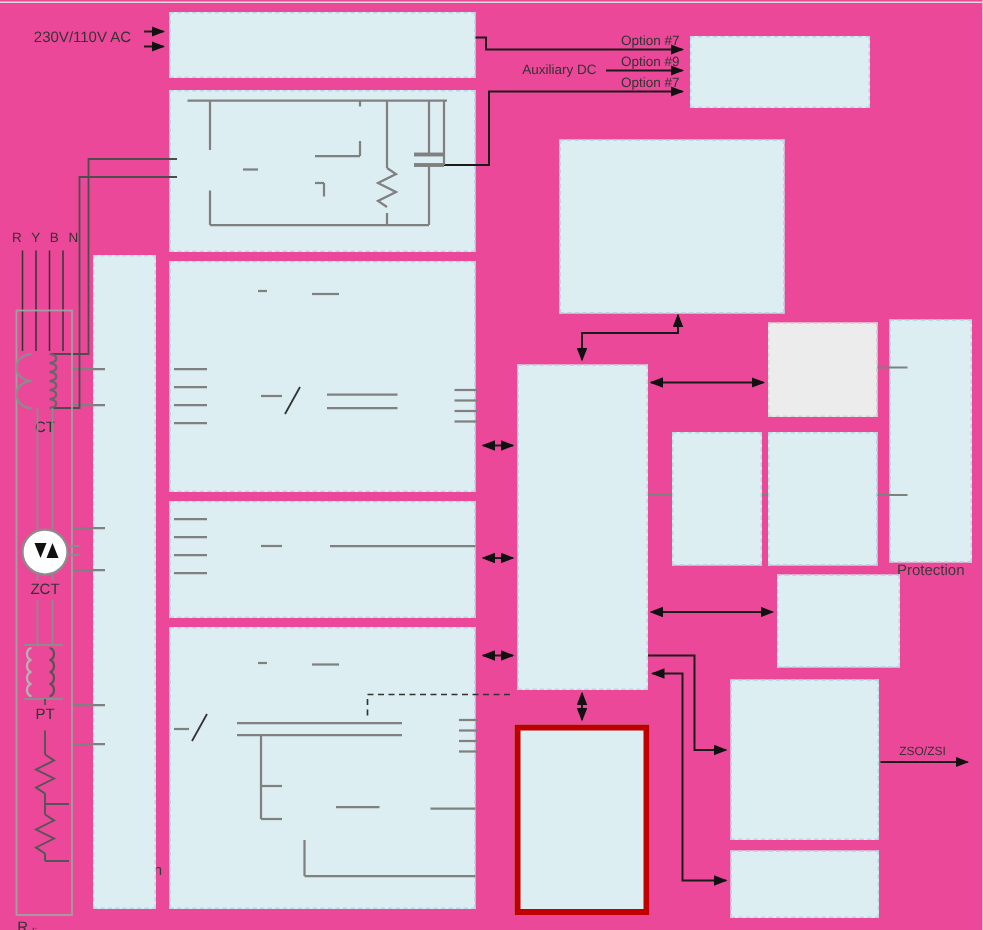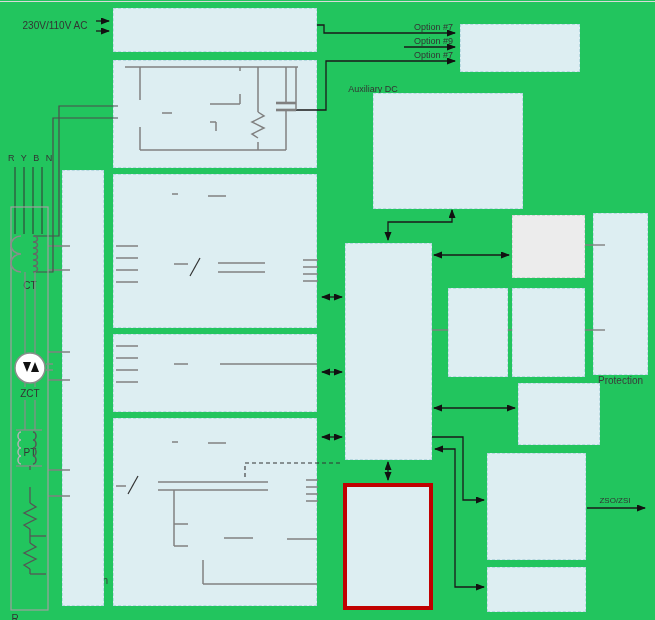--- a/index.html
+++ b/index.html
@@ -1,16 +1,16 @@
 <!DOCTYPE html>
 <html><head>
 <meta charset="utf-8">
 <style>
   html,body{margin:0;padding:0;background:#fff;}
-  .stage{position:relative;width:655px;height:620px;background:#22c55e;
+  .stage{position:relative;width:655px;height:620px;background:#ec4899;
          font-family:"Liberation Sans",sans-serif;overflow:hidden;}
   .toprule{position:absolute;left:0;top:1px;width:655px;height:1px;background:#d9d9d9;}
   .ctr{position:absolute;background:#ddeef2;border:1px dashed #b7d9e1;box-sizing:border-box;}
   .ctr.gray{background:#ececec;border:1px dashed #d4d4d4;}
   .ctr.red{border:4px solid #c00000;}
   .chip{position:absolute;background:#0d7f8e;color:#fff;font-weight:bold;font-size:10.5px;
         display:flex;align-items:center;justify-content:center;text-align:center;
         line-height:1.1;box-sizing:border-box;}
   .chip.gray{background:#b3b3b3;}
   .chip.sm{font-size:10px;}
@@ -34,21 +34,21 @@
 </head>
 <body>
 
 <div class="stage">
   <div class="toprule"></div>
 
   <div class="slabel" style="left:14px;top:20px;width:82px;">230V/110V AC</div>
   <div class="slabel tiny" style="left:403px;top:22px;width:50px;text-align:right;">Option #7</div>
   <div class="slabel tiny" style="left:403px;top:36px;width:50px;text-align:right;">Option #9</div>
   <div class="slabel tiny" style="left:403px;top:50px;width:50px;text-align:right;">Option #7</div>
-  <div class="slabel tiny" style="left:342px;top:41px;width:62px;margin-top:43px;">Auxiliary DC</div>
+  <div class="slabel tiny" style="left:342px;top:41px;width:62px;">Auxiliary DC</div>
   <div class="slabel tiny" style="left:8px;top:153px;width:44px;letter-spacing:2px;">R Y B N</div>
   <div class="slabel tiny" style="left:592px;top:496px;width:46px;font-size:8px;">ZSO/ZSI</div>
 
   <div class="ctr under" style="left:113px;top:8px;width:204px;height:44px;"></div>
   <div class="chip" style="left:188px;top:12px;width:62px;height:24px;">AC/DC</div>
   <div class="clabel" style="left:113px;top:38px;width:204px;">AC/DC Power Supply – Voltage Input</div>
 
   <div class="ctr under" style="left:113px;top:60px;width:204px;height:108px;"></div>
   <div class="chip" style="left:118px;top:100px;width:44px;height:27px;">MOSFET</div>
   <div class="shape tri-l" style="left:172px;top:94px;width:38px;height:38px;">Comp</div>
@@ -139,21 +139,21 @@
   <div class="clabel" style="left:487px;top:598px;width:99px;font-size:10px;">Trip Settings</div>
 
   <div class="ctr red under" style="left:343px;top:483px;width:90px;height:127px;"></div>
   <div class="chip sm" style="left:357px;top:493px;width:62px;height:30px;">Supervisor/ Watchdog</div>
   <div class="chip sm" style="left:357px;top:530px;width:62px;height:22px;">Temperature</div>
   <div class="chip sm" style="left:357px;top:558px;width:62px;height:28px;">Power on Reset</div>
   <div class="clabel wrap" style="left:346px;top:587px;width:84px;font-size:10px;">Self-Diagnostics/ Montintoring</div>
 
   <div class="slabel" style="left:14px;top:280px;width:32px;">CT</div>
   <div class="slabel" style="left:12px;top:388px;width:36px;">ZCT</div>
-  <div class="slabel" style="left:14px;top:447px;width:32px;">PT</div>
+  <div class="slabel" style="left:14px;top:471px;width:32px;">PT</div>
   <div class="slabel" style="left:4px;top:577px;width:32px;margin-top:36px;"><span>R</span><span style="font-size:7.5px;vertical-align:sub;">div</span></div>
 
   <svg class="lines" width="655" height="620" viewBox="0 0 655 620">
     <defs>
       <marker id="ar" markerWidth="9" markerHeight="8" refX="8" refY="3.5" orient="auto-start-reverse" markerUnits="userSpaceOnUse">
         <path d="M0,0 L9,3.5 L0,7 z" fill="#111"></path>
       </marker>
     </defs>
 
     <g stroke="#1a1a1a" stroke-width="1.3" fill="none">

